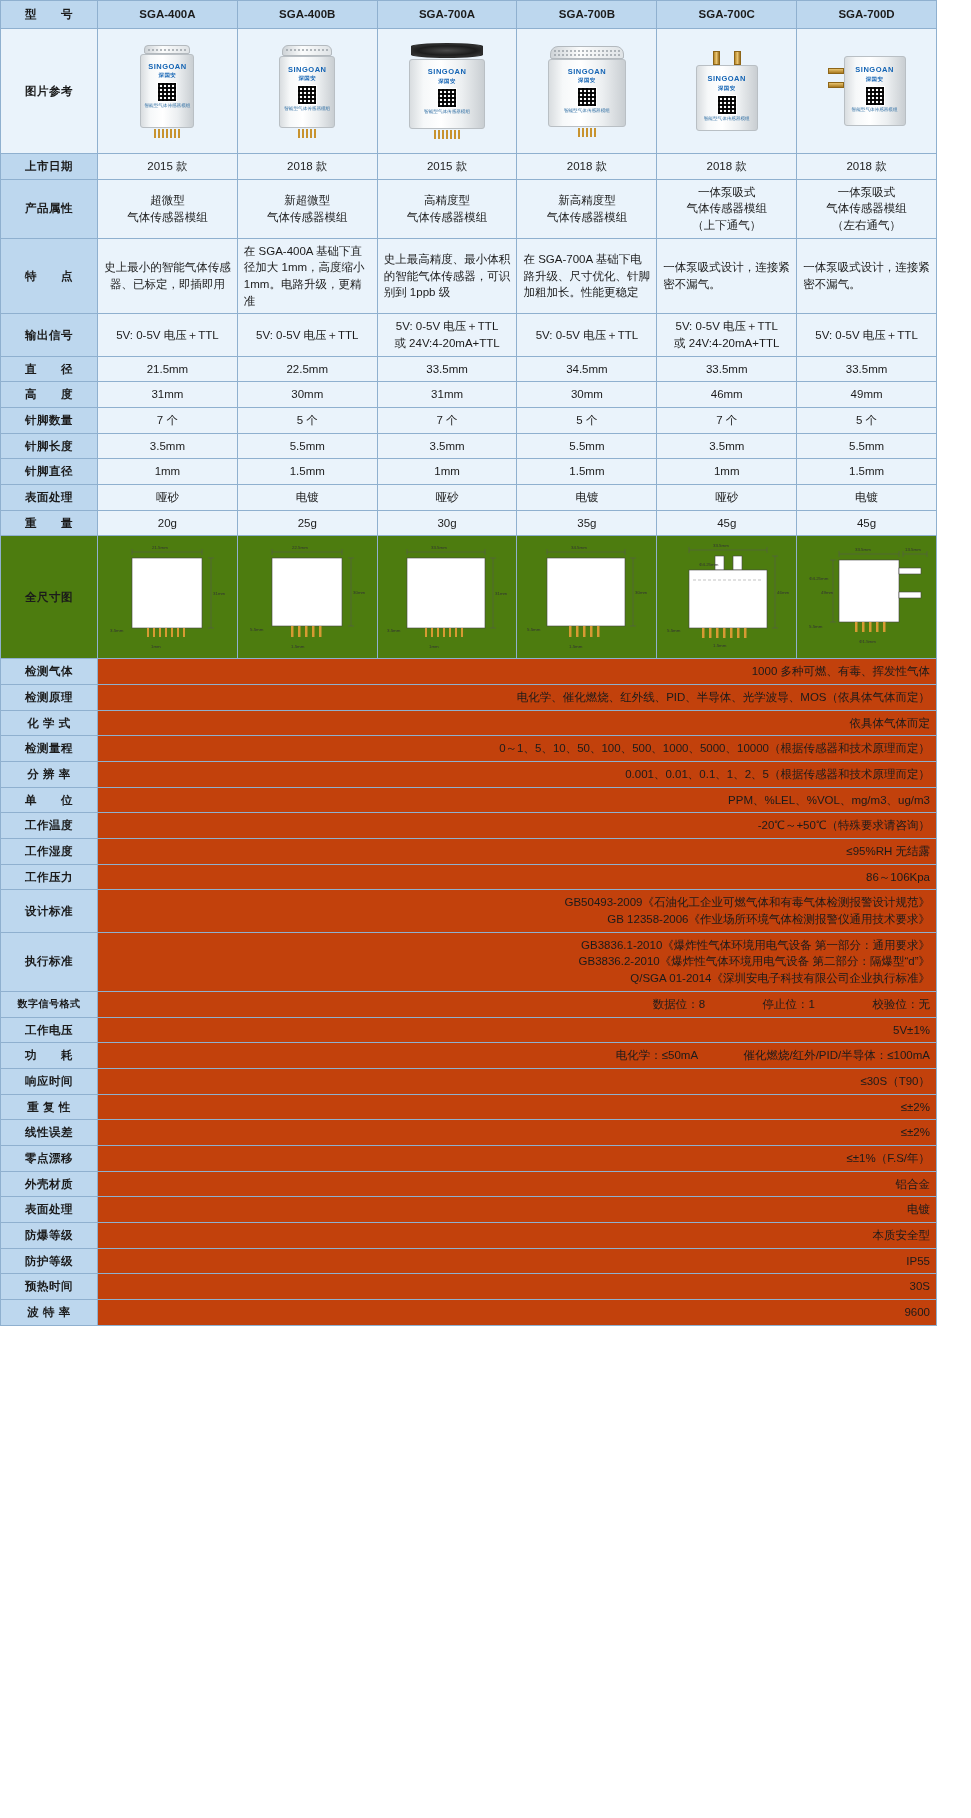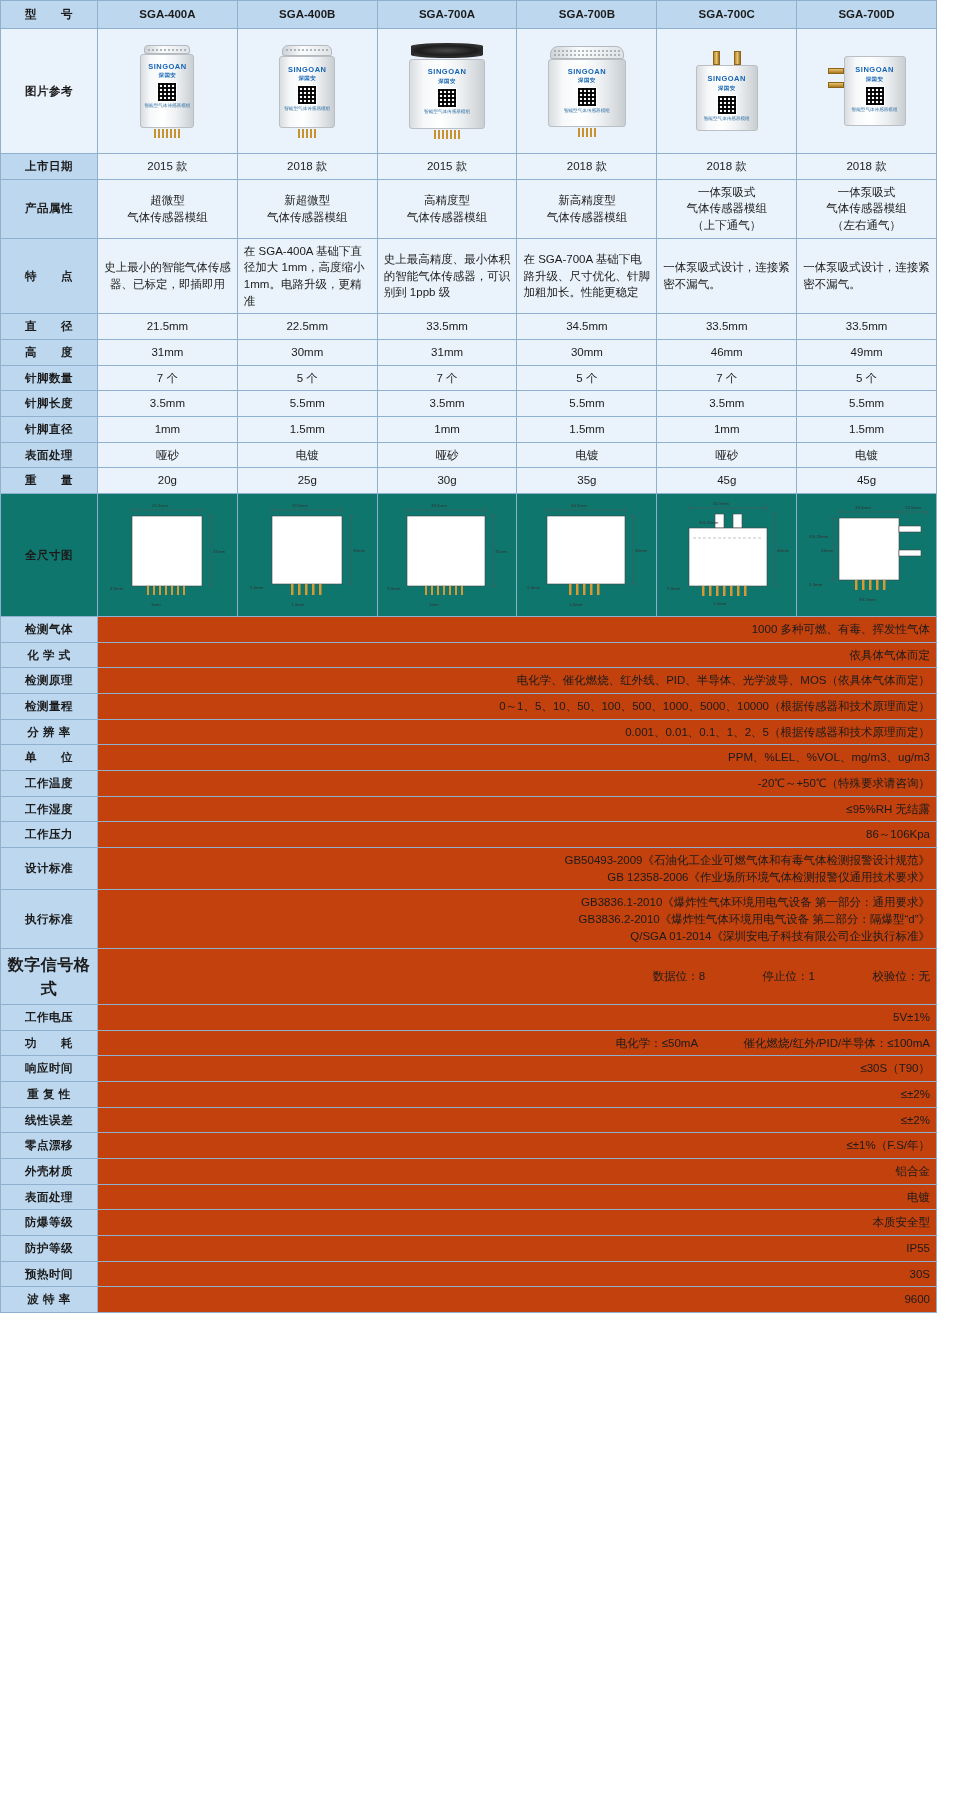--- a/index.html
+++ b/index.html
@@ -49,21 +49,21 @@
   .cell-l {
     background: #eaf3fb;
     text-align: left;
   }
   .wide {
     background: #c2410c;
     text-align: right;
     font-size: 11.5px;
   }
   .img-row td { background: #eaf3fb; height: 120px; padding: 2px; }
-  .dim-row td { background: #0f766e; height: 118px; padding: 2px; }
+  .dim-row td { background: #4d7c0f; height: 118px; padding: 2px; }
 
   
   .sensor-wrap {
     width: 100%; height: 116px;
     display: flex; align-items: center; justify-content: center;
   }
   .sensor {
     position: relative;
   }
   .body-can {
@@ -298,20 +298,31 @@
   <tr style="height:62px">
     <td class="lbl">特　　点</td>
     <td class="cell-c">史上最小的智能气体传感器、已标定，即插即用</td>
     <td class="cell-l">在 SGA-400A 基础下直径加大 1mm，高度缩小 1mm。电路升级，更精准</td>
     <td class="cell-l">史上最高精度、最小体积的智能气体传感器，可识别到 1ppb 级</td>
     <td class="cell-l">在 SGA-700A 基础下电路升级、尺寸优化、针脚加粗加长。性能更稳定</td>
     <td class="cell-l">一体泵吸式设计，连接紧密不漏气。</td>
     <td class="cell-l">一体泵吸式设计，连接紧密不漏气。</td>
   </tr>
 
+  <tr>
+    <td class="lbl">输出信号</td>
+    <td class="cell-c multi">5V:  0-5V 电压＋TTL</td>
+    <td class="cell-c multi">5V:  0-5V 电压＋TTL</td>
+    <td class="cell-c multi">5V:  0-5V 电压＋TTL
+或 24V:4-20mA+TTL</td>
+    <td class="cell-c multi">5V:  0-5V 电压＋TTL</td>
+    <td class="cell-c multi">5V:  0-5V 电压＋TTL
+或 24V:4-20mA+TTL</td>
+    <td class="cell-c multi">5V:  0-5V 电压＋TTL</td>
+  </tr>
 
   <tr>
     <td class="lbl">直　　径</td>
     <td class="cell-c">21.5mm</td>
     <td class="cell-c">22.5mm</td>
     <td class="cell-c">33.5mm</td>
     <td class="cell-c">34.5mm</td>
     <td class="cell-c">33.5mm</td>
     <td class="cell-c">33.5mm</td>
   </tr>
@@ -532,26 +543,26 @@
         </svg>
       </div>
     </td>
   </tr>
 
   <tr>
     <td class="lbl">检测气体</td>
     <td class="wide" colspan="6">1000 多种可燃、有毒、挥发性气体</td>
   </tr>
   <tr>
+    <td class="lbl">检测原理</td>
+    <td class="wide" colspan="6">电化学、催化燃烧、红外线、PID、半导体、光学波导、MOS（依具体气体而定）</td>
+  </tr>
+  <tr>
     <td class="lbl">化 学 式</td>
     <td class="wide" colspan="6">依具体气体而定</td>
-  </tr>
-  <tr>
-    <td class="lbl">检测原理</td>
-    <td class="wide" colspan="6">电化学、催化燃烧、红外线、PID、半导体、光学波导、MOS（依具体气体而定）</td>
   </tr>
   <tr>
     <td class="lbl">检测量程</td>
     <td class="wide" colspan="6">0～1、5、10、50、100、500、1000、5000、10000（根据传感器和技术原理而定）</td>
   </tr>
   <tr>
     <td class="lbl">分 辨 率</td>
     <td class="wide" colspan="6">0.001、0.01、0.1、1、2、5（根据传感器和技术原理而定）</td>
   </tr>
   <tr>
@@ -575,21 +586,21 @@
     <td class="wide multi" colspan="6">GB50493-2009《石油化工企业可燃气体和有毒气体检测报警设计规范》
 GB 12358-2006《作业场所环境气体检测报警仪通用技术要求》</td>
   </tr>
   <tr>
     <td class="lbl">执行标准</td>
     <td class="wide multi" colspan="6">GB3836.1-2010《爆炸性气体环境用电气设备 第一部分：通用要求》
 GB3836.2-2010《爆炸性气体环境用电气设备 第二部分：隔爆型“d”》
 Q/SGA 01-2014《深圳安电子科技有限公司企业执行标准》</td>
   </tr>
   <tr>
-    <td class="lbl" style="font-size:16px">数字信号格式</td>
+    <td class="lbl" style="font-size:10px">数字信号格式</td>
     <td class="wide" colspan="6">数据位：8　　　　　停止位：1　　　　　校验位：无</td>
   </tr>
   <tr>
     <td class="lbl">工作电压</td>
     <td class="wide" colspan="6">5V±1%</td>
   </tr>
   <tr>
     <td class="lbl">功　　耗</td>
     <td class="wide" colspan="6">电化学：≤50mA　　　　催化燃烧/红外/PID/半导体：≤100mA</td>
   </tr>

